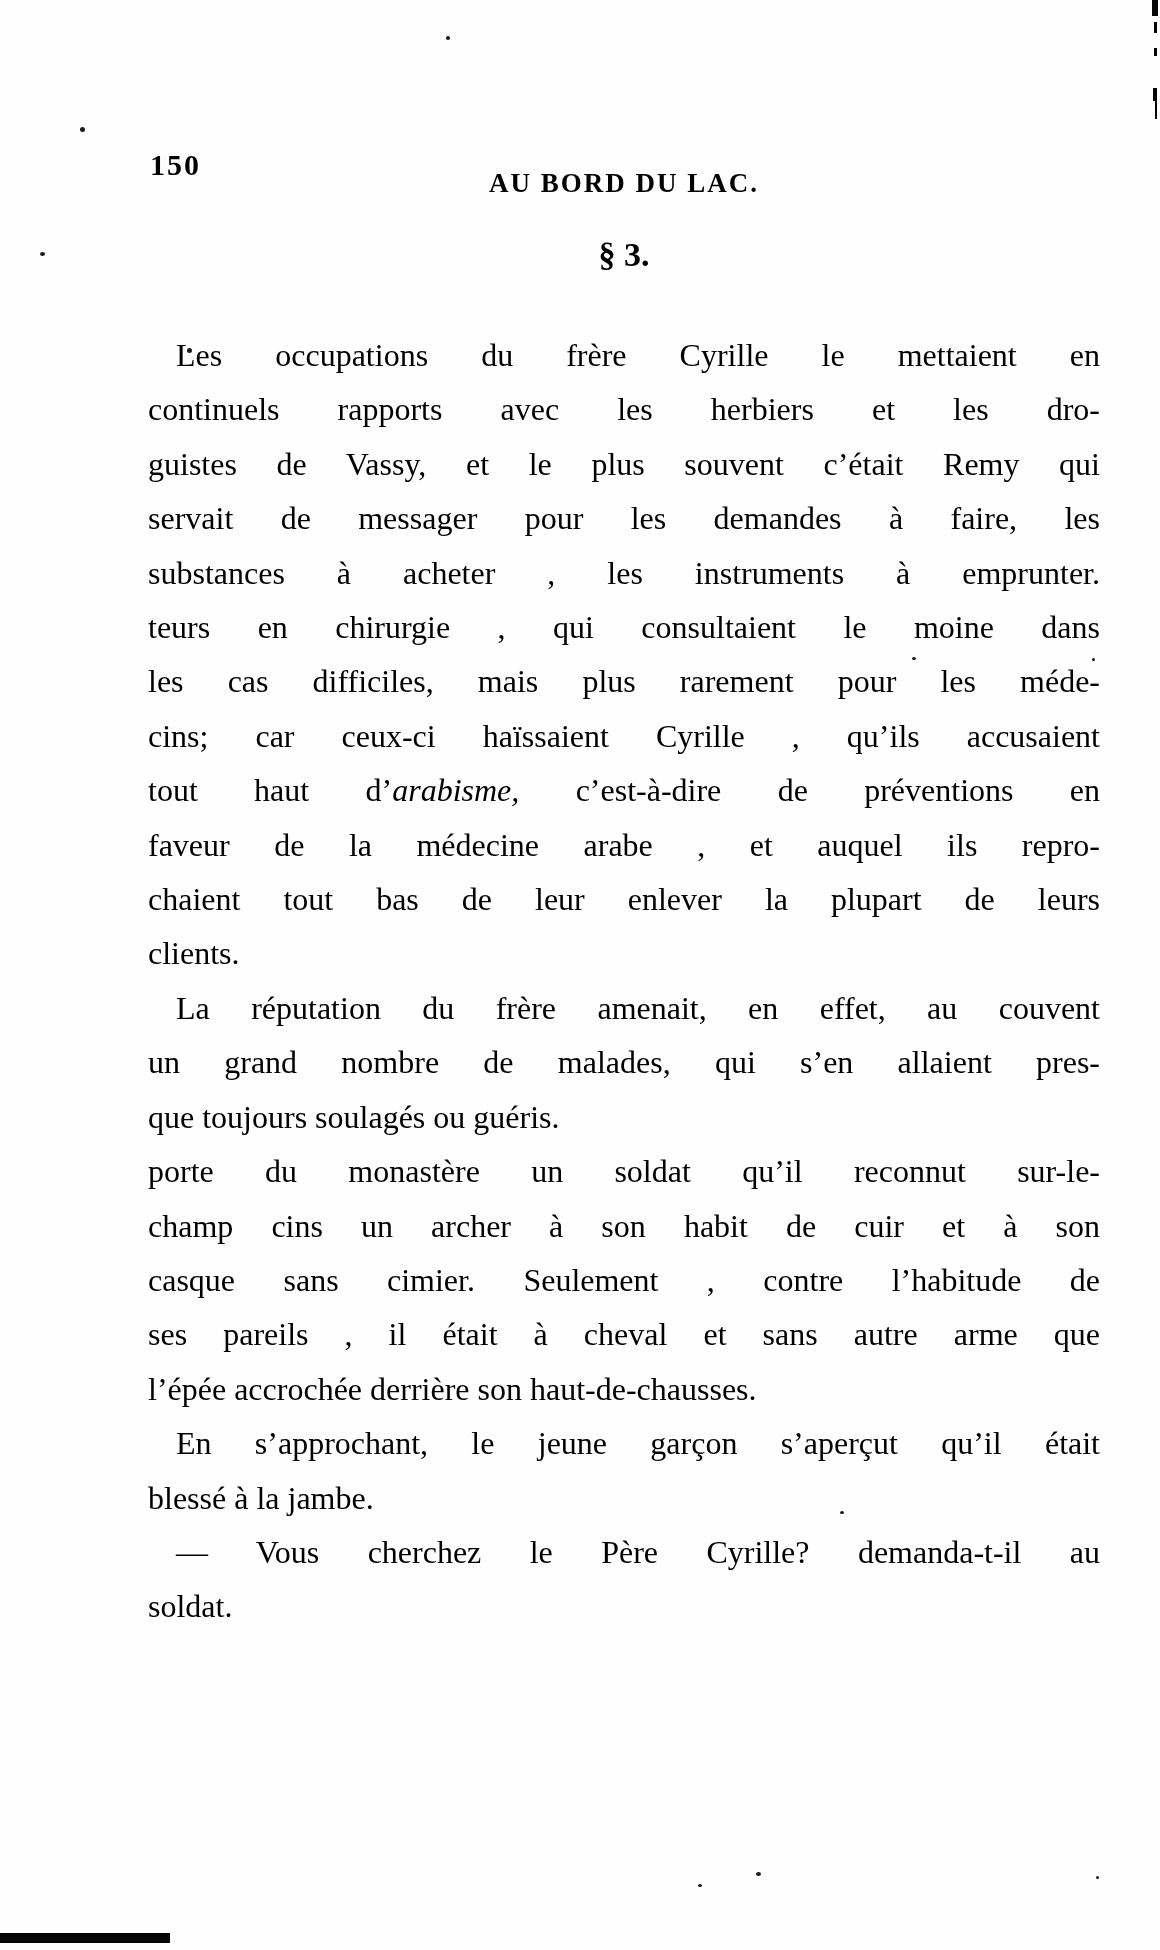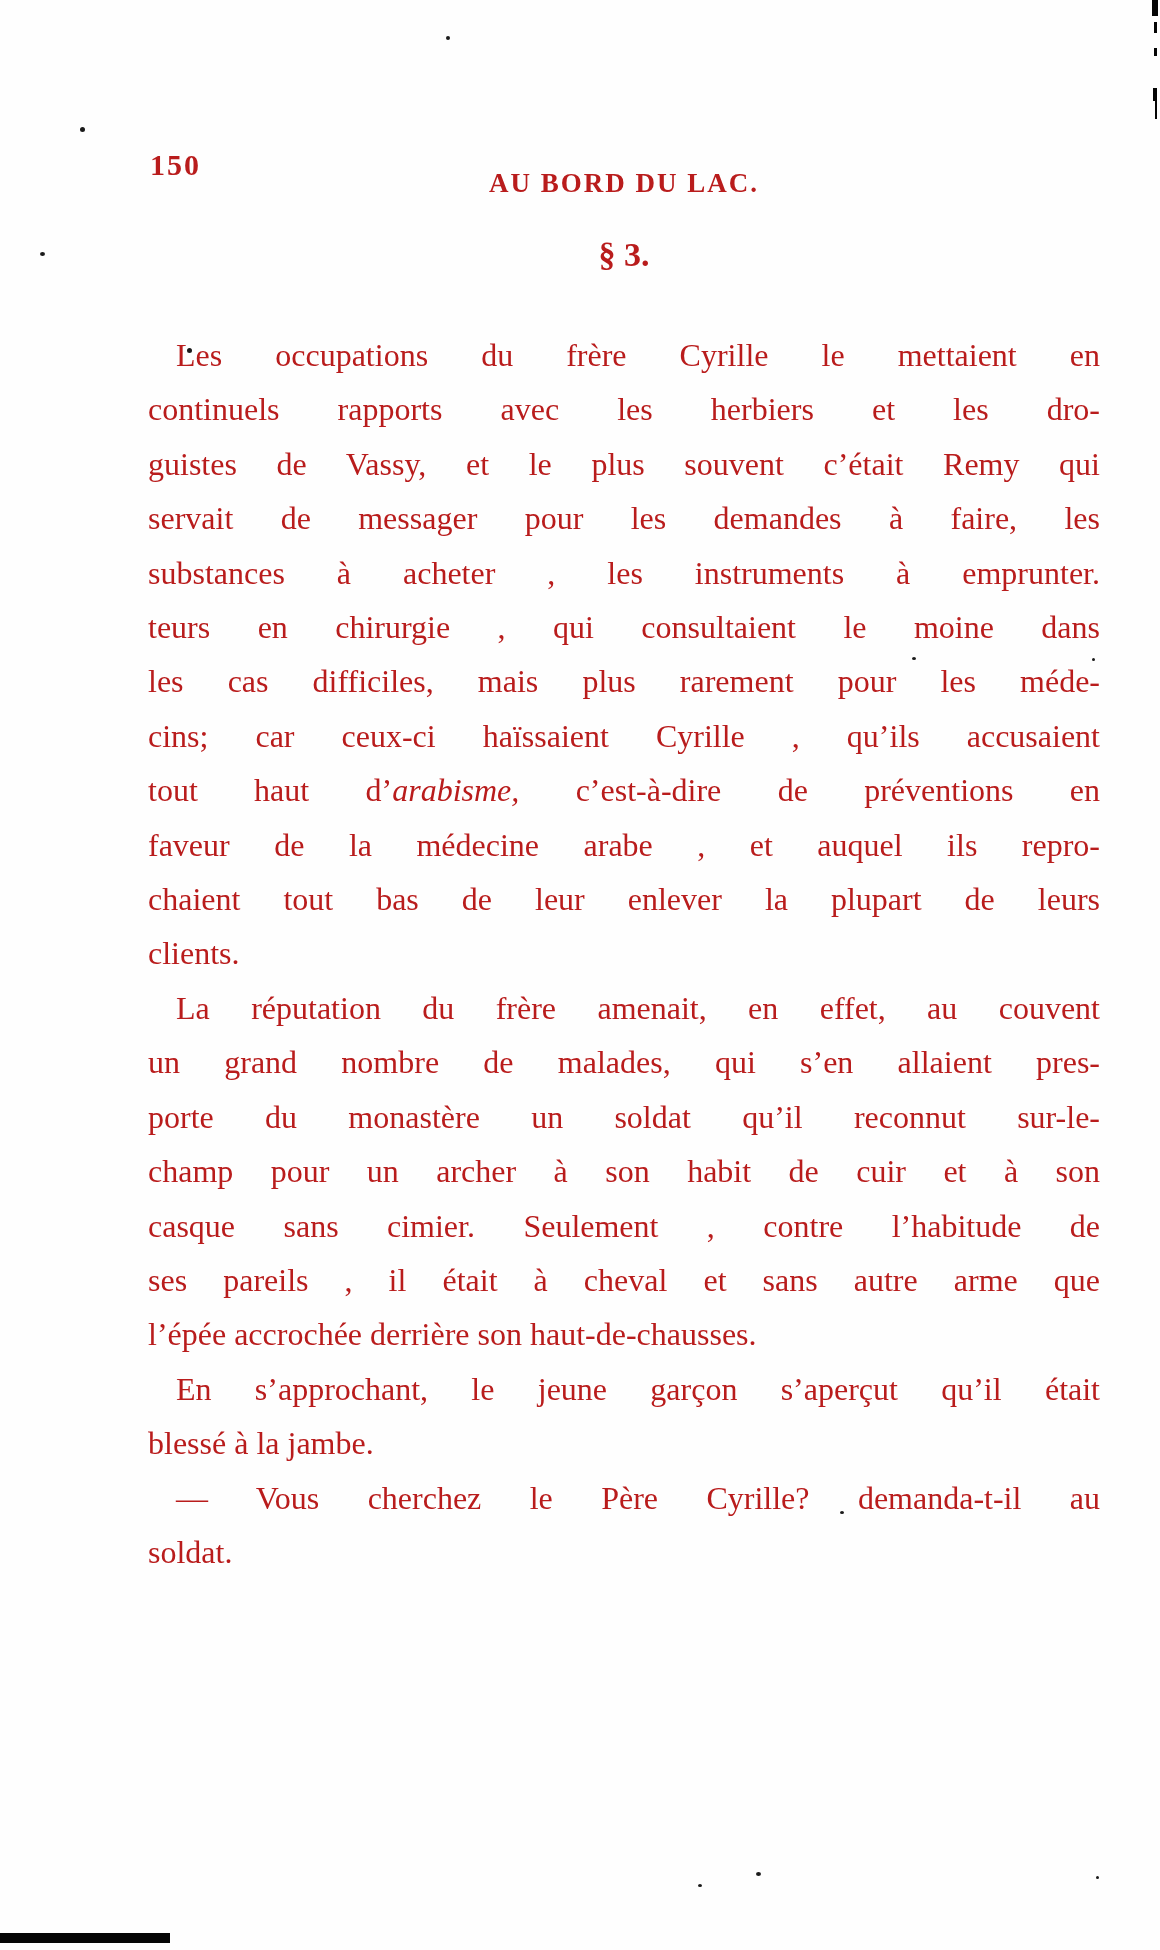--- a/index.html
+++ b/index.html
@@ -6,21 +6,21 @@
     margin: 0;
     padding: 0;
     background: #888;
   }
   .page {
     position: relative;
     width: 1160px;
     height: 1950px;
     background: #fefefe;
     overflow: hidden;
-    color: #b91c1c;
+    color: #000000;
     font-family: "Liberation Serif", "DejaVu Serif", serif;
   }
   .folio {
     position: absolute;
     left: 150px;
     top: 148px;
     font-size: 30px;
     font-weight: bold;
     letter-spacing: 2px;
   }
@@ -95,24 +95,25 @@
         <div class="line">les cas difficiles, mais plus rarement pour les méde-</div>
         <div class="line">cins; car ceux-ci haïssaient Cyrille , qu’ils accusaient</div>
         <div class="line">tout haut d’<span class="italic">arabisme,</span> c’est-à-dire de préventions en</div>
         <div class="line">faveur de la médecine arabe , et auquel ils repro-</div>
         <div class="line">chaient tout bas de leur enlever la plupart de leurs</div>
         <div class="line last">clients.</div>
       </div>
       <div class="paragraph">
         <div class="line first">La réputation du frère amenait, en effet, au couvent</div>
         <div class="line">un grand nombre de malades, qui s’en allaient pres-</div>
+        <div class="line last">que toujours soulagés ou guéris.</div>
       </div>
       <div class="paragraph">
         <div class="line">porte du monastère un soldat qu’il reconnut sur-le-</div>
-        <div class="line">champ pour un archer à son habit de cuir et à son</div>
+        <div class="line">champ cins un archer à son habit de cuir et à son</div>
         <div class="line">casque sans cimier. Seulement , contre l’habitude de</div>
         <div class="line">ses pareils , il était à cheval et sans autre arme que</div>
         <div class="line last">l’épée accrochée derrière son haut-de-chausses.</div>
       </div>
       <div class="paragraph">
         <div class="line first">En s’approchant, le jeune garçon s’aperçut qu’il était</div>
         <div class="line last">blessé à la jambe.</div>
       </div>
       <div class="paragraph">
         <div class="line first">— Vous cherchez le Père Cyrille? demanda-t-il au</div>

